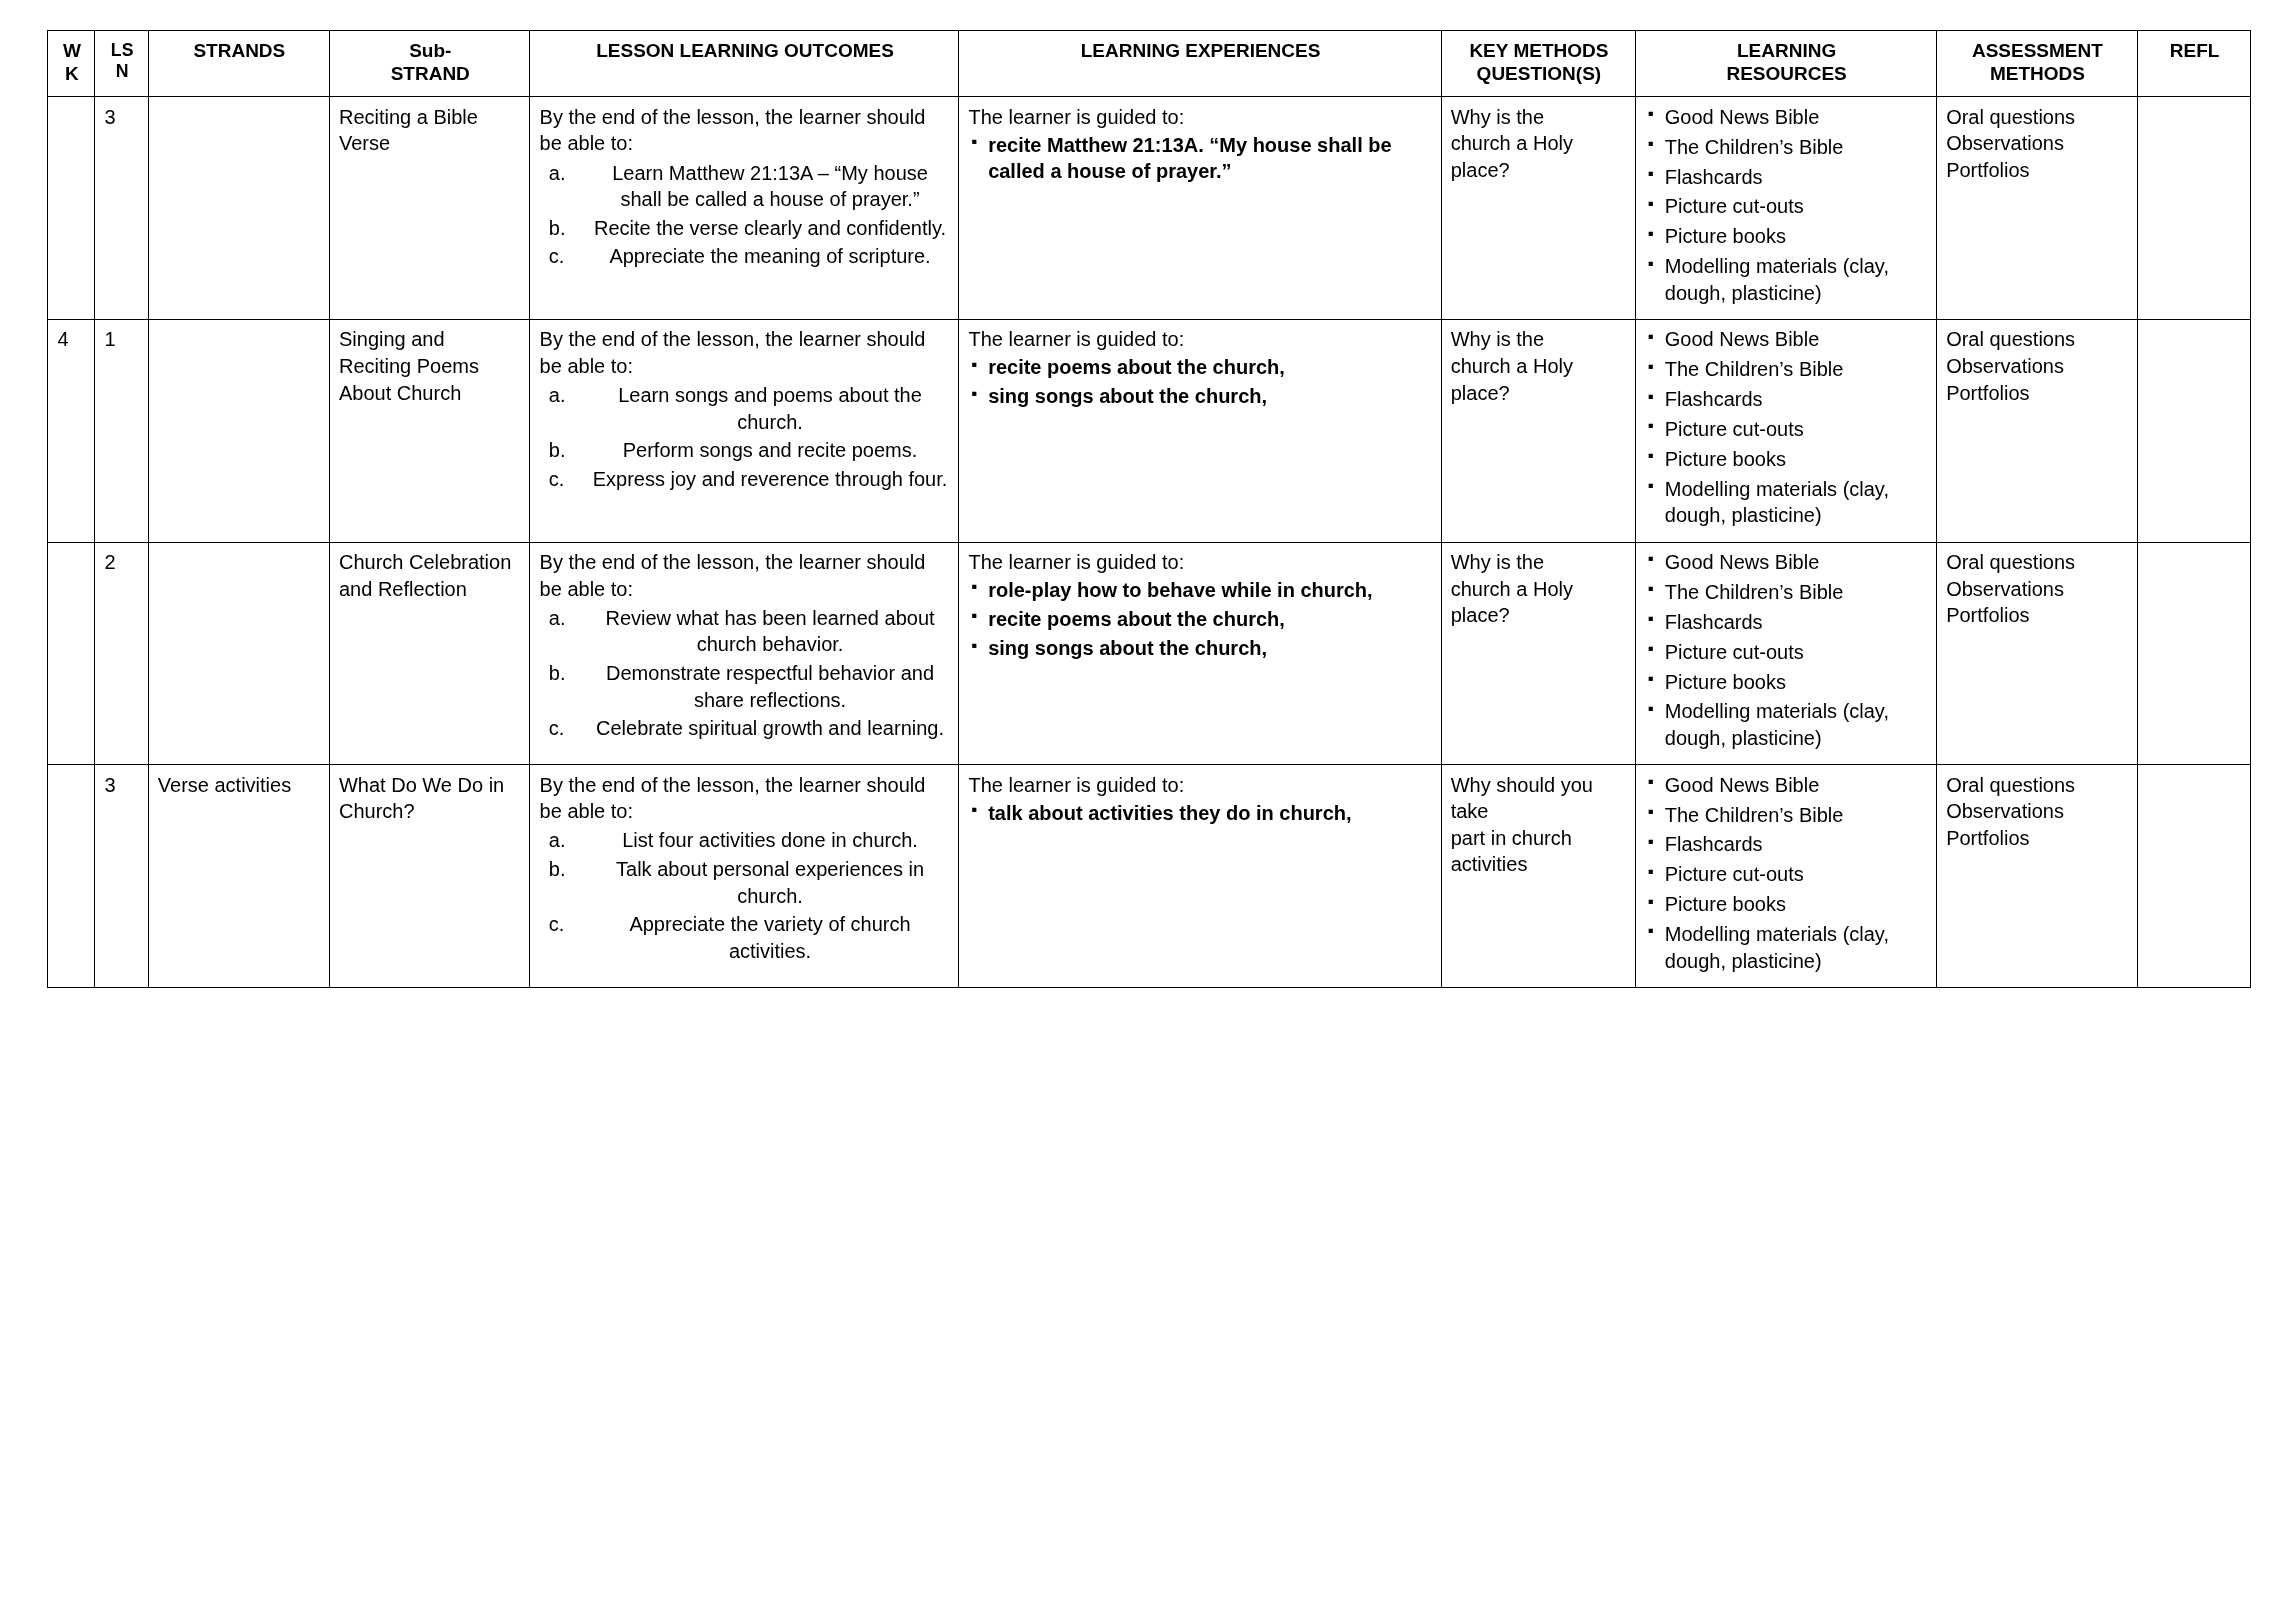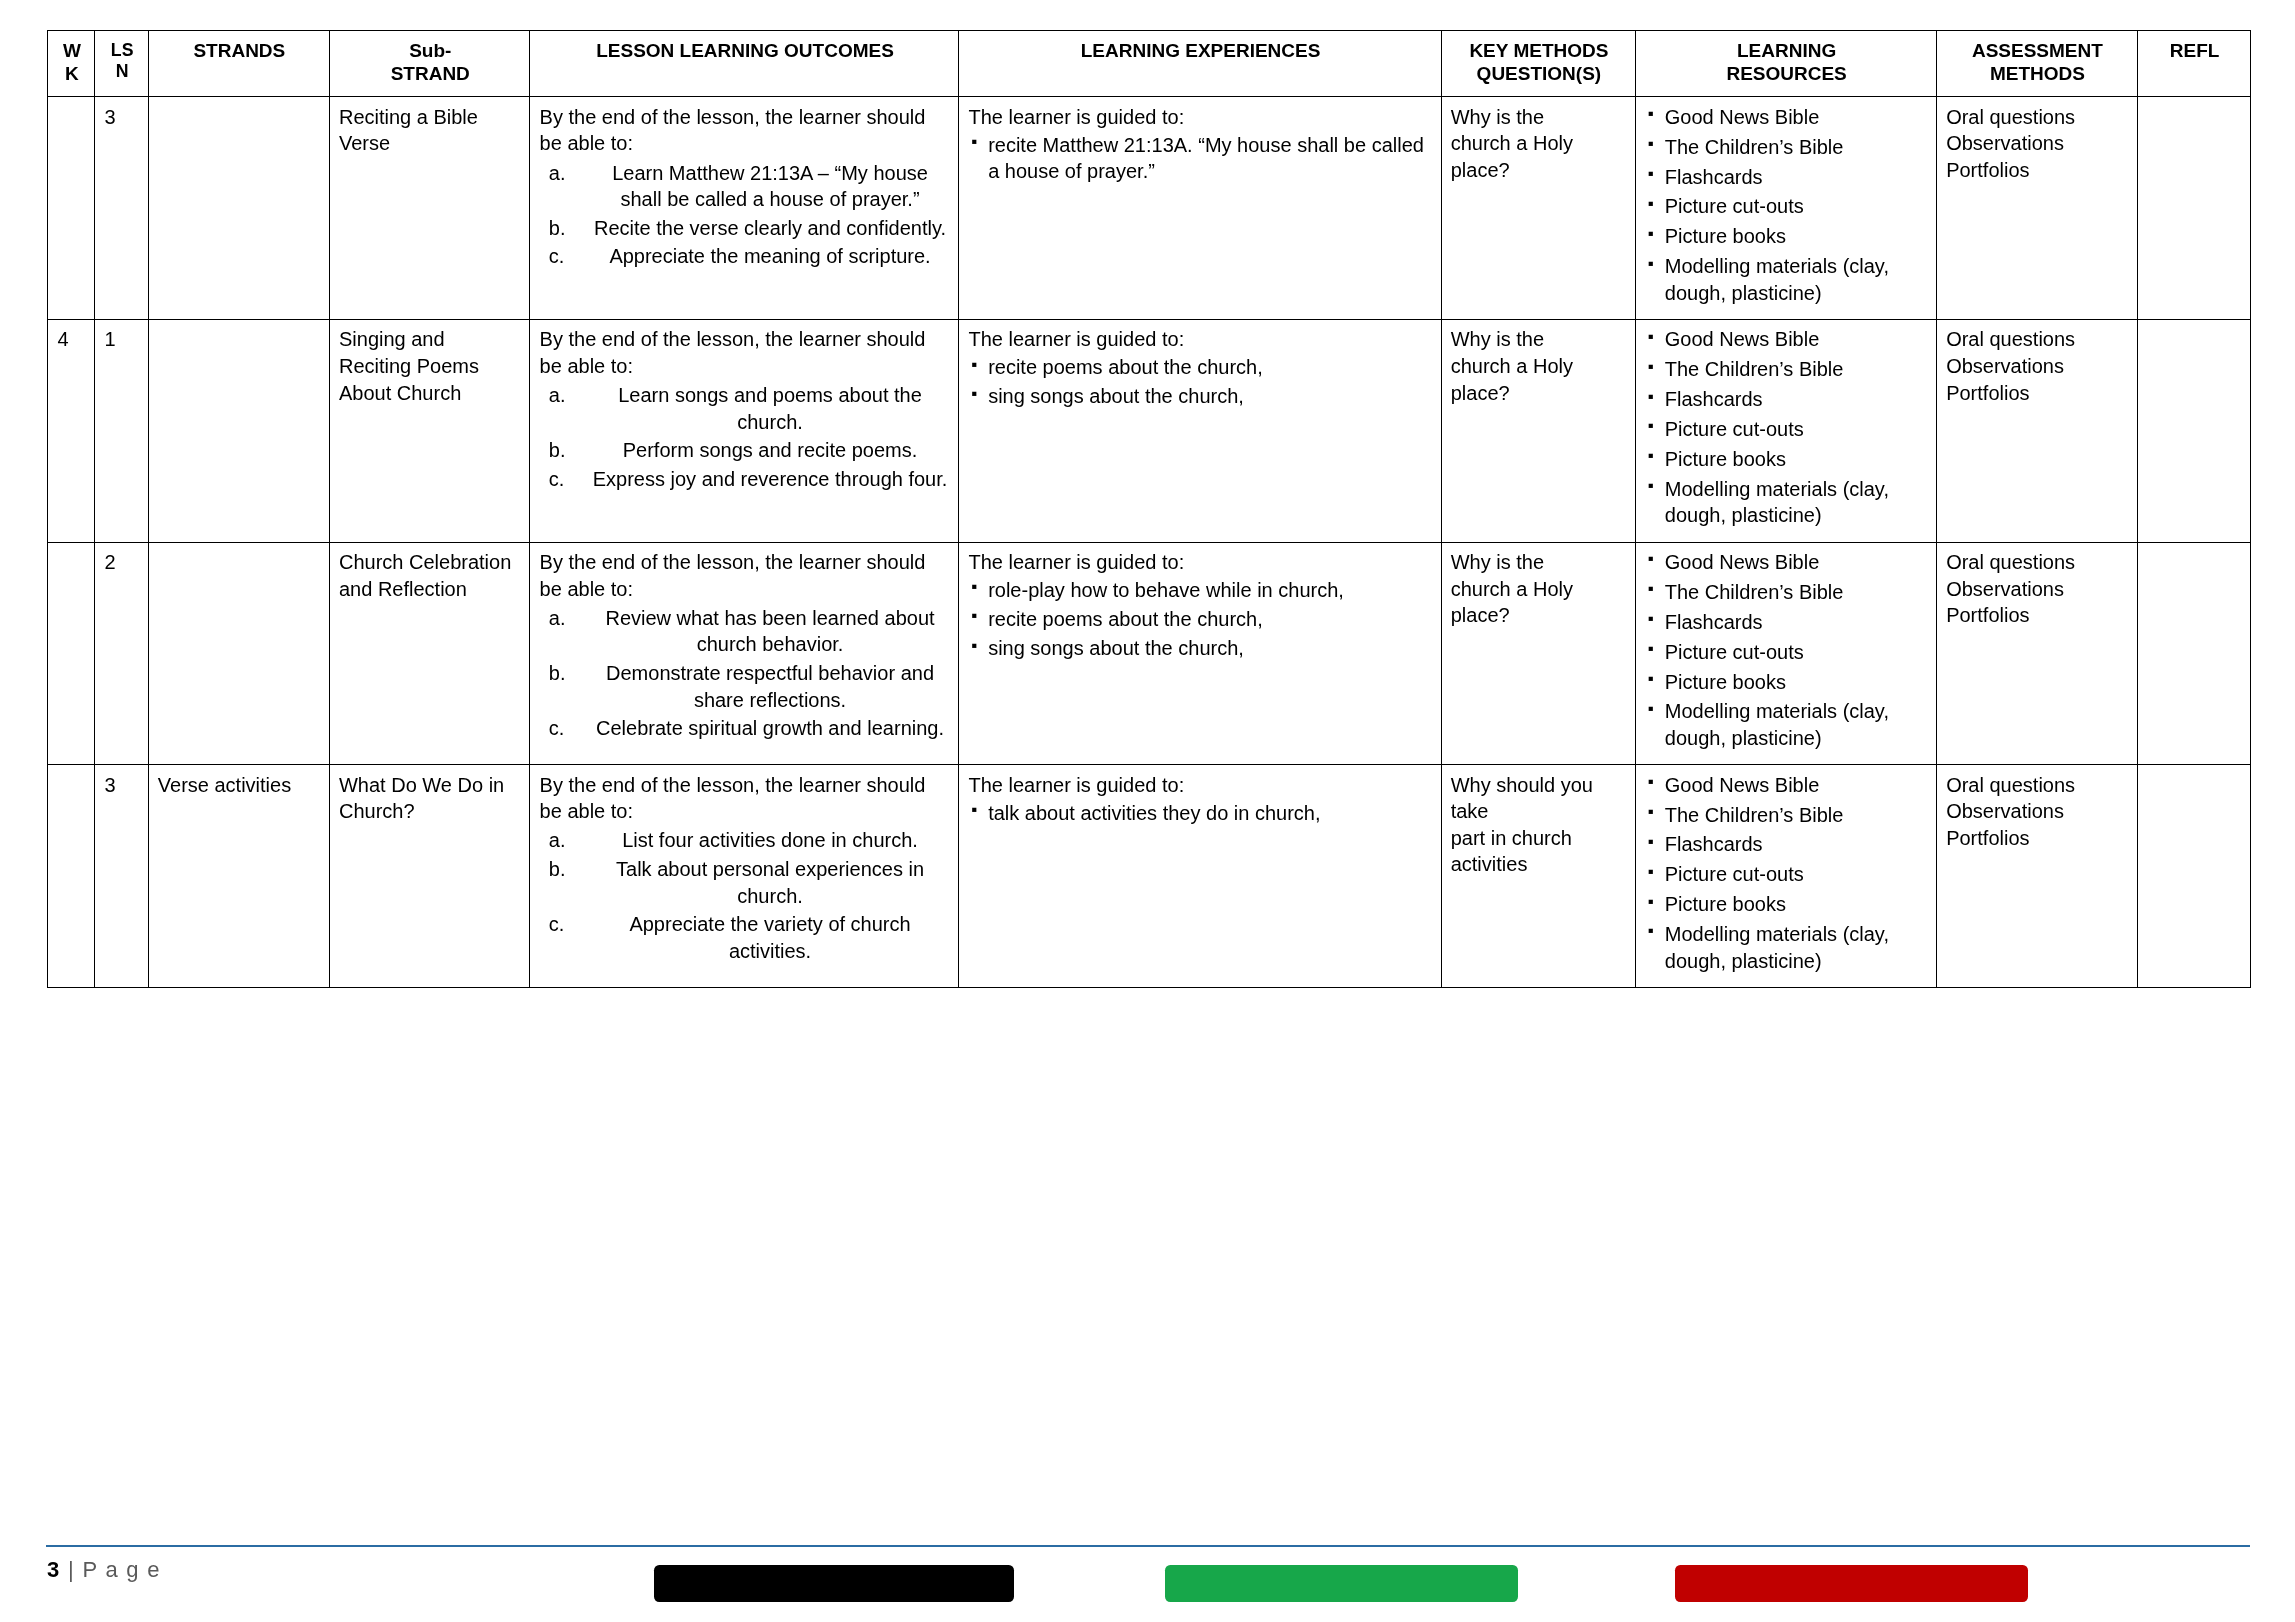--- a/index.html
+++ b/index.html
@@ -61,20 +61,21 @@
 
   ul.bullets {
     list-style: none;
     margin: 0;
     padding: 0;
   }
   ul.bullets li {
     position: relative;
     padding-left: 19.6px;
     margin: 0 0 2.6px 0;
+    font-weight: bold;
   }
   ul.bullets li::before {
     content: "\25AA";
     position: absolute;
     left: 2.6px;
     top: -0.7px;
     font-size: 17px;
   }
   ul.res {
     list-style: none;
@@ -429,25 +430,15 @@
               <p>Portfolios</p>
             </div>
           </td>
           <td>
             <div></div>
           </td>
         </tr>
       </tbody>
   </table>
 
-  <div class="footer">
-    <div class="footer-rule"></div>
-    <div class="page-num">
-      <b>3</b>
-      <span>| P a g e</span>
-    </div>
-    <div class="flag flag-black"></div>
-    <div class="flag flag-green"></div>
-    <div class="flag flag-red"></div>
-  </div>
 
 </div>
 
 
 </body></html>

